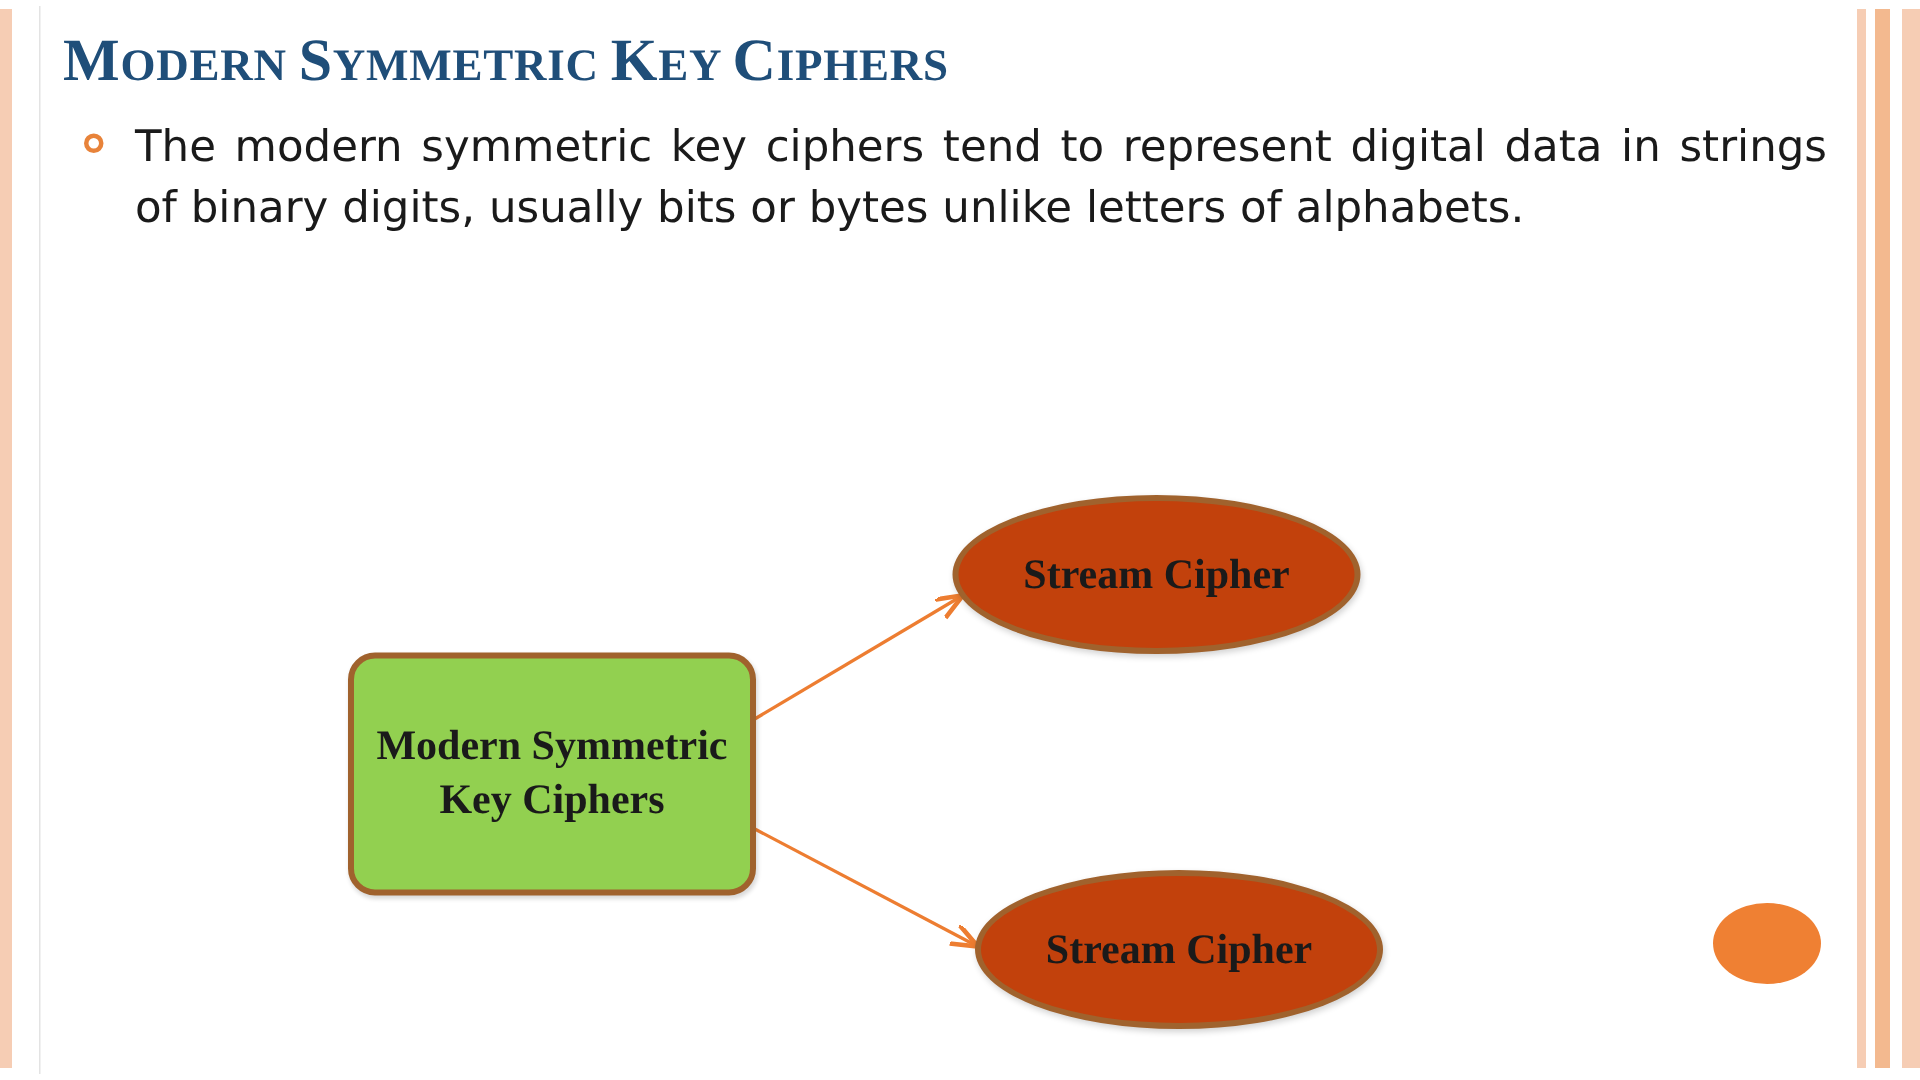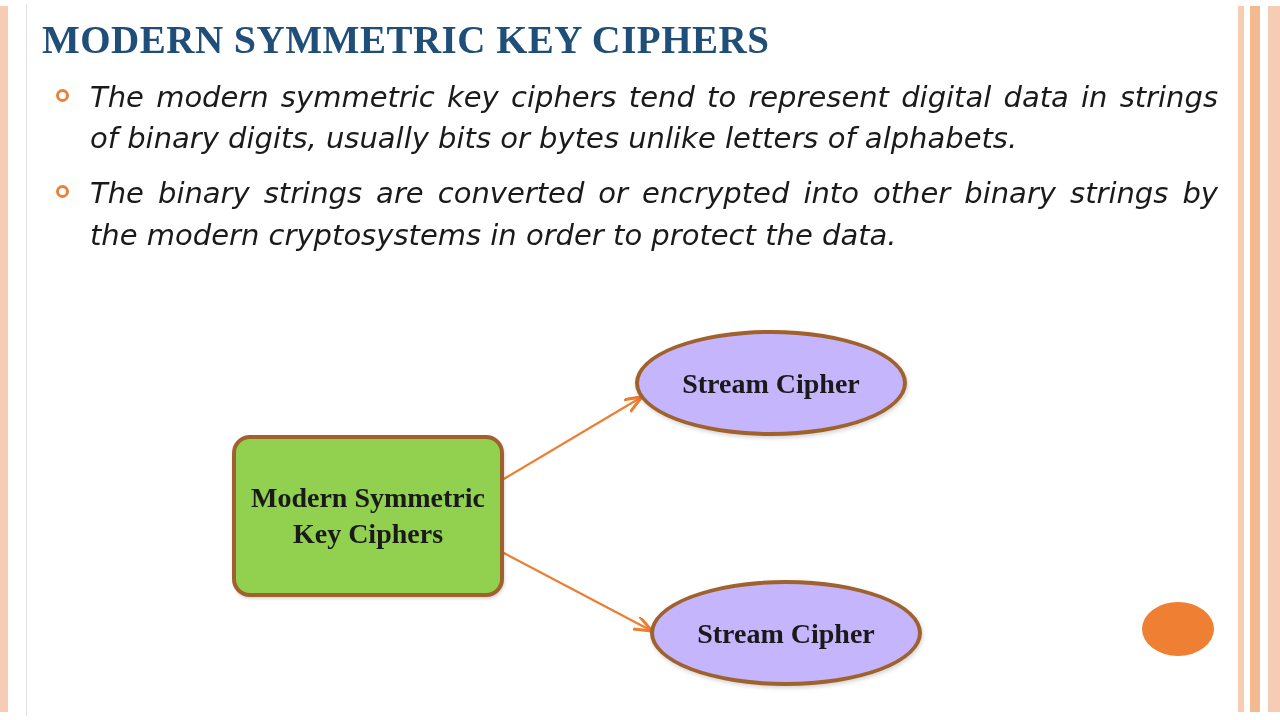--- a/index.html
+++ b/index.html
@@ -86,28 +86,27 @@
     font-size: 40px;
     font-weight: bold;
     letter-spacing: 0.5px;
     margin: 10px 0 0 8px;
     white-space: nowrap;
   }
   .slide-title .cap {
     font-size: 40px;
   }
   .slide-title .sml {
-    font-size: 39px;
+    font-size: 30px;
   }
 
   ul.bullets {
     list-style: none;
     margin: 14px 0 0 0;
     padding: 0;
-    font-style: italic;
   }
   ul.bullets li {
     position: relative;
     padding-left: 56px;
     margin-bottom: 14px;
     font-family: "DejaVu Sans", sans-serif;
     font-size: 29px;
     line-height: 1.42;
     color: #1a1a1a;
     text-align: justify;
@@ -155,21 +154,21 @@
     height: 162px;
     background: #92d050;
     border: 4px solid #a0622d;
     border-radius: 18px;
     font-size: 28px;
     line-height: 1.28;
     box-shadow: 1px 2px 3px rgba(0,0,0,0.15);
   }
 
   .node-ellipse {
-    background: #c4b5fd;
+    background: #c2410c;
     border: 4px solid #a0622d;
     border-radius: 50%;
     font-size: 28px;
     line-height: 1.25;
     box-shadow: 1px 2px 4px rgba(0,0,0,0.18);
   }
   .node-stream {
     left: 455px;
     top: 10px;
     width: 272px;
@@ -215,24 +214,20 @@
   <div class="frame-line"></div>
 
   <div class="content">
 
     <div class="slide-title" id="title-host"><span class="cap">M</span><span class="sml">ODERN </span><span class="cap">S</span><span class="sml">YMMETRIC </span><span class="cap">K</span><span class="sml">EY </span><span class="cap">C</span><span class="sml">IPHERS</span></div>
 
     <ul class="bullets">
       <li>
         <span class="marker"></span>
         <span class="txt">The modern symmetric key ciphers tend to represent digital data in strings of binary digits, usually bits or bytes unlike letters of alphabets.</span>
-      </li>
-      <li>
-        <span class="marker"></span>
-        <span class="txt">The binary strings are converted or encrypted into other binary strings by the modern cryptosystems in order to protect the data.</span>
       </li>
     </ul>
 
   </div>
 
   <div class="diagram">
 
     <svg class="arrows" viewBox="0 0 1000 380">
       <defs>
         <marker id="ah" markerWidth="9" markerHeight="9" refX="7" refY="3.2" orient="auto">

